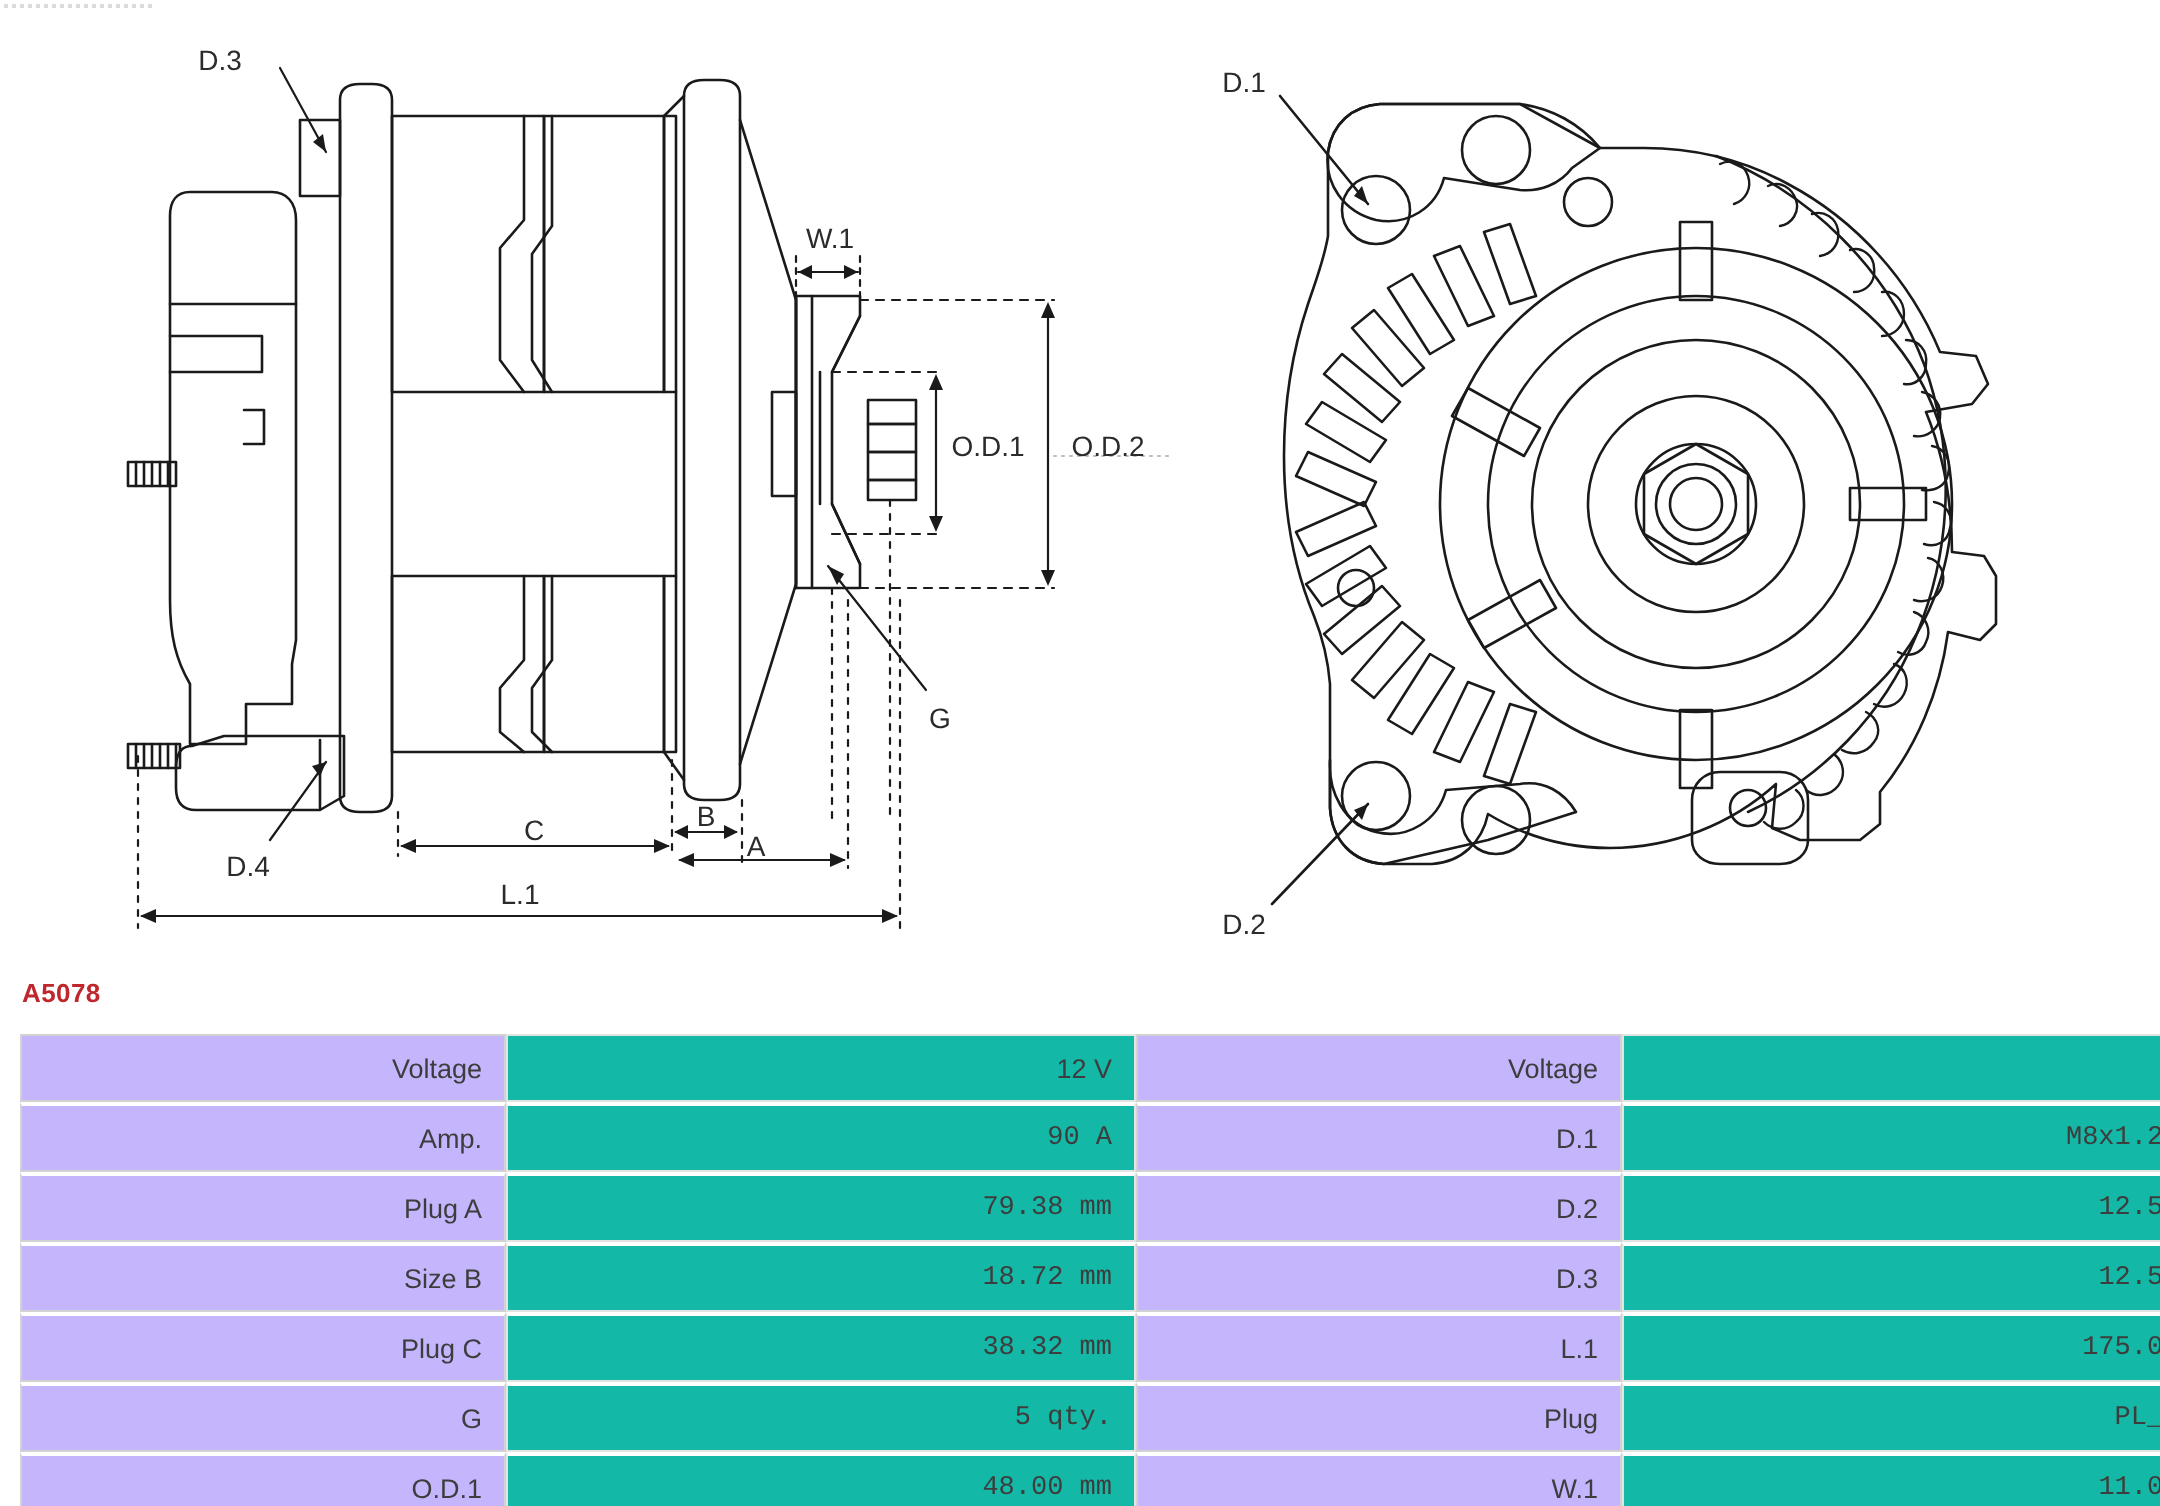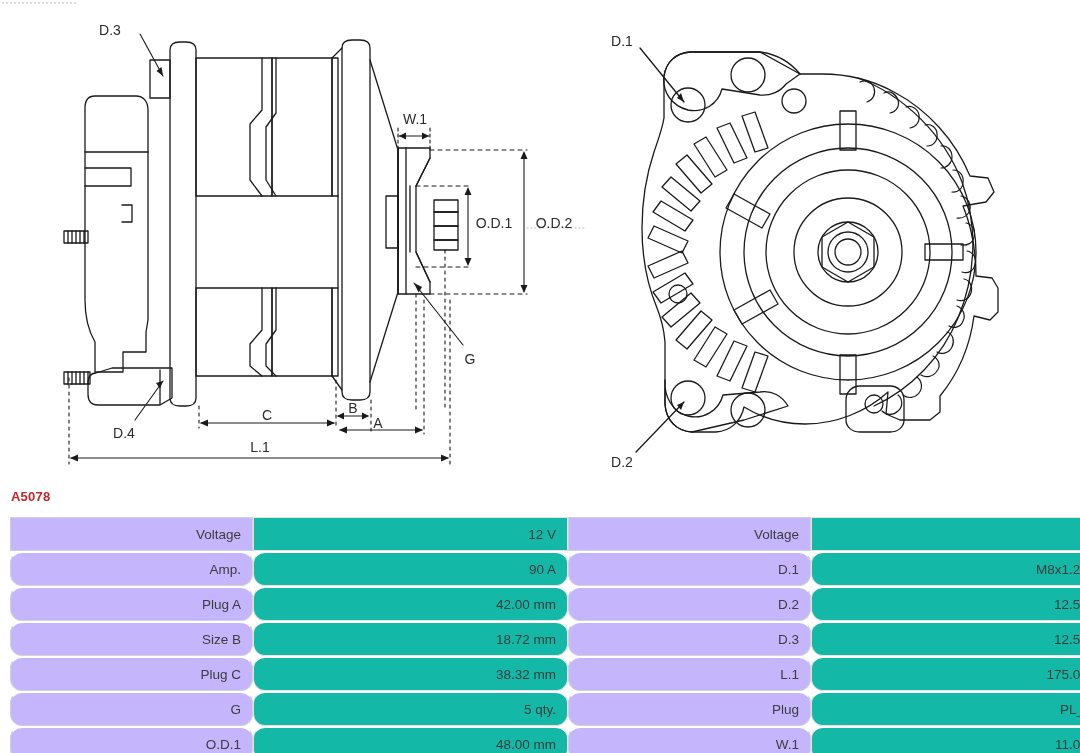--- a/index.html
+++ b/index.html
@@ -73,27 +73,27 @@
     background: #c4b5fd;
     border: 1px solid #d2d2d2;
     width: 219px;
   }
   #spec-table td.val {
     background: #14b8a6;
     width: 291px;
   }
   #spec-table tr + tr td {
     border-top: none;
-    border-radius: 12px;
   }
   #spec-table tr + tr td.lbl {
     border-top: 2px solid #ffffff;
   }
   #spec-table tr + tr td.val {
     border-top: 2px solid #ffffff;
+    font-family: Liberation Mono, monospace;
   }
 
   
   #top-artifact {
     position: absolute;
     left: 2px;
     top: 2px;
     width: 74px;
     height: 2px;
     border-top: 2px dotted #d9d6d2;
@@ -399,21 +399,21 @@
         <td class="val">AP</td>
       </tr>
       <tr>
         <td class="lbl">Amp.</td>
         <td class="val">90 A</td>
         <td class="lbl">D.1</td>
         <td class="val">M8x1.25 mm</td>
       </tr>
       <tr>
         <td class="lbl">Plug A</td>
-        <td class="val">42.00 mm</td>
+        <td class="val">79.38 mm</td>
         <td class="lbl">D.2</td>
         <td class="val">12.50 mm</td>
       </tr>
       <tr>
         <td class="lbl">Size B</td>
         <td class="val">18.72 mm</td>
         <td class="lbl">D.3</td>
         <td class="val">12.50 mm</td>
       </tr>
       <tr>

